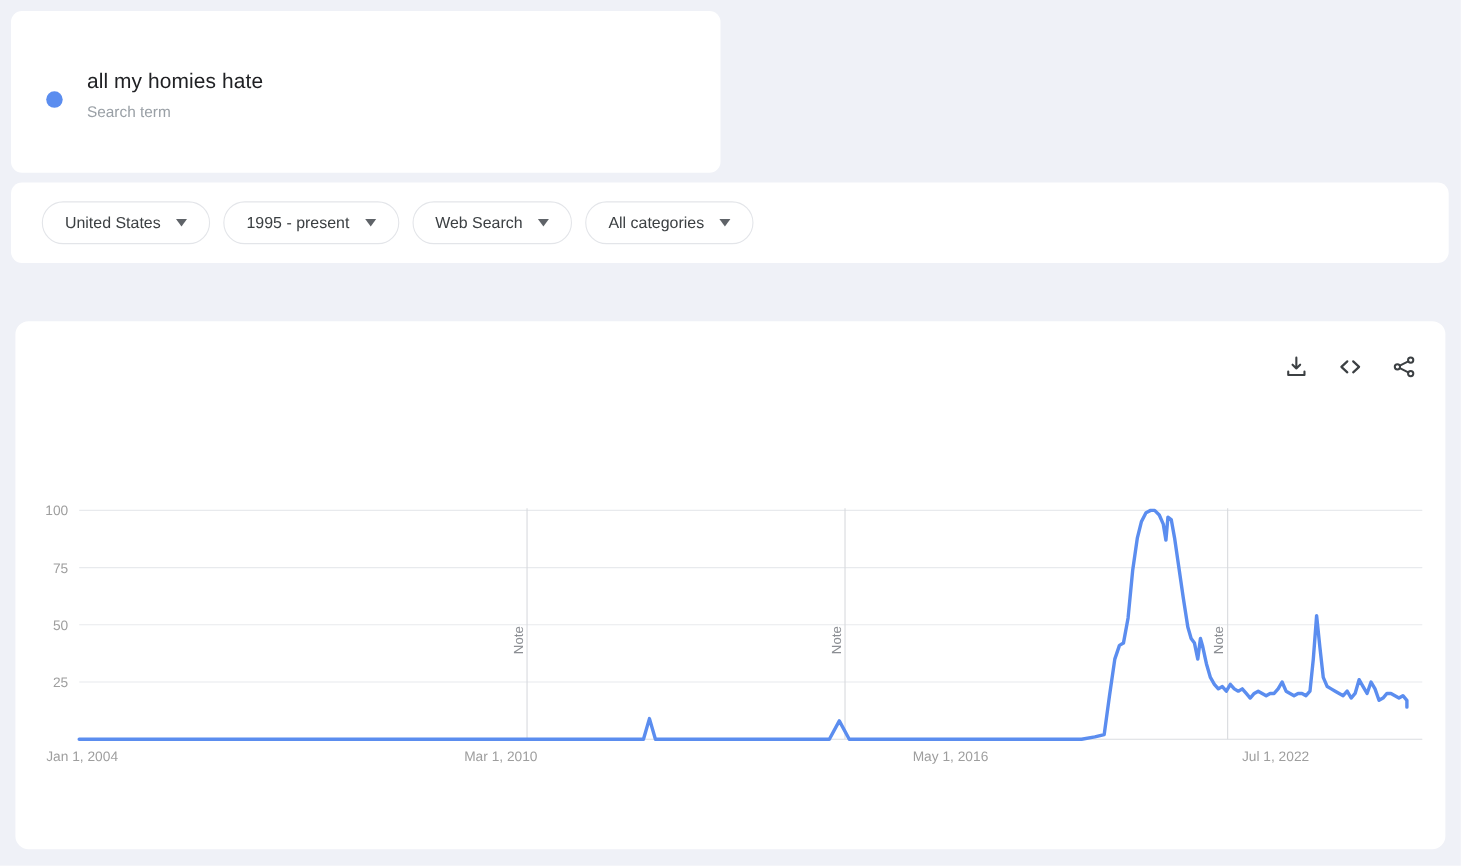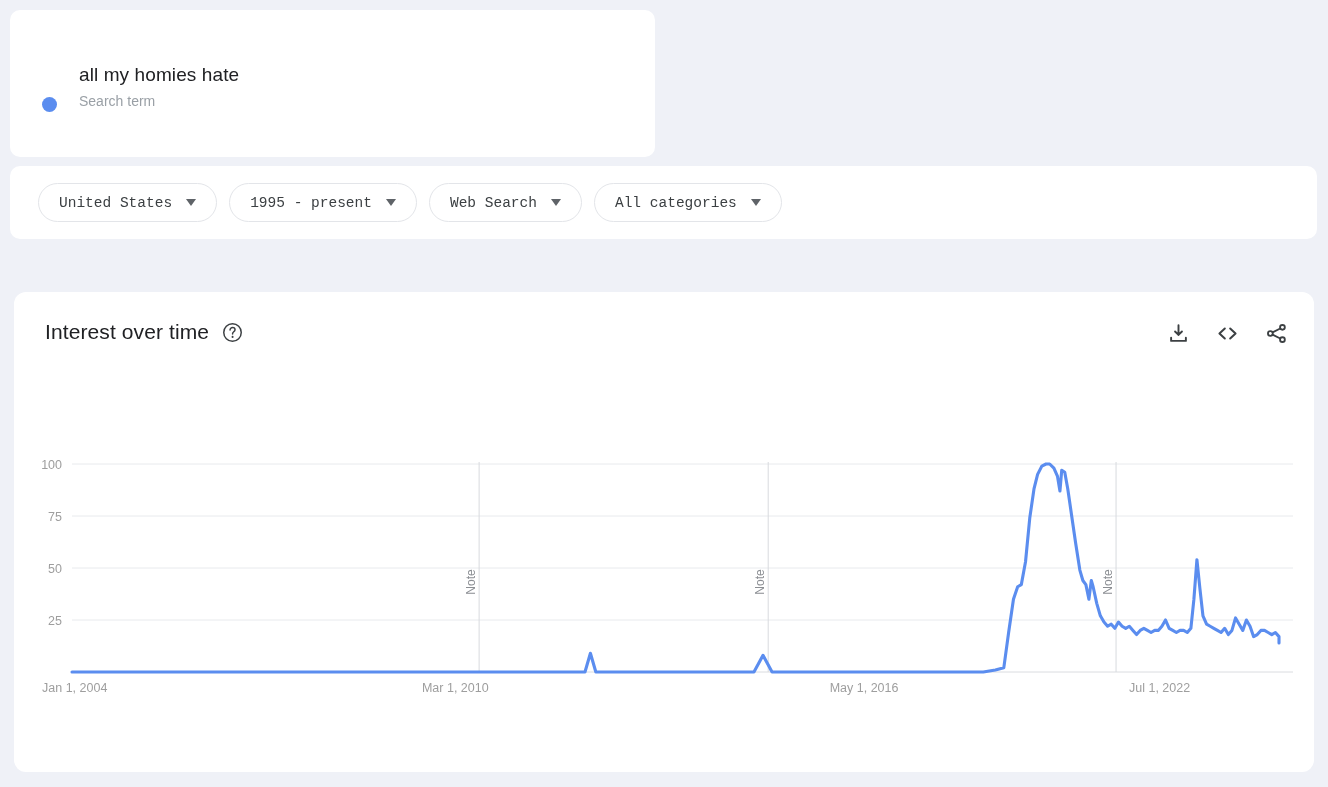--- a/index.html
+++ b/index.html
@@ -31,21 +31,21 @@
     background: #ffffff;
     border-radius: 10px;
     box-sizing: border-box;
     position: relative;
   }
   .term-inner {
     position: absolute;
     left: 32px;
     top: 52px;
     display: flex;
-    align-items: flex-end;
+    align-items: center;
   }
   .term-dot {
     width: 15px; height: 15px;
     border-radius: 50%;
     background: #5b8def;
     margin-top: 7px;
     flex: 0 0 auto;
   }
   .term-text {
     margin-left: 22px;
@@ -125,21 +125,20 @@
   .pill {
     height: 39px;
     border: 1px solid #e3e5e9;
     border-radius: 20px;
     display: flex;
     align-items: center;
     padding: 0 20px;
     background: #fff;
     cursor: pointer;
     box-sizing: border-box;
-    font-family: Liberation Mono, monospace;
   }
   .pill-label {
     font-size: 14.5px;
     color: #3c4043;
     white-space: nowrap;
   }
   .caret {
     margin-left: 14px;
     width: 0; height: 0;
     border-left: 5.5px solid transparent;
@@ -247,28 +246,20 @@
     <div class="pill">
       <span class="pill-label">All categories</span>
       <span class="caret"></span>
     </div>
 
   </div>
 </div>
 
 <div class="chart-card">
 
-  <div class="chart-head">
-    <span class="chart-title">Interest over time</span>
-    <svg class="help-icon" viewBox="0 0 24 24">
-      <circle cx="12" cy="12" r="10" fill="none" stroke="#3c4043" stroke-width="1.7"></circle>
-      <path d="M9.2 9.1c0-1.6 1.3-2.7 2.9-2.7 1.6 0 2.8 1 2.8 2.5 0 1.3-.8 1.9-1.7 2.5-.8.6-1.1 1-1.1 2v.4" fill="none" stroke="#3c4043" stroke-width="1.7" stroke-linecap="round"></path>
-      <circle cx="12.1" cy="17" r="1.15" fill="#3c4043"></circle>
-    </svg>
-  </div>
 
   <div class="chart-actions">
     <svg class="act-icon" viewBox="0 0 24 24">
       <path d="M12 3.3v10.2M12 13.5l-3.6-3.6M12 13.5l3.6-3.6" fill="none" stroke="#3c4043" stroke-width="2" stroke-linecap="round" stroke-linejoin="round"></path>
       <path d="M4.3 16.4v3.3h15.4v-3.3" fill="none" stroke="#3c4043" stroke-width="2" stroke-linecap="round" stroke-linejoin="round"></path>
     </svg>
     <svg class="act-icon" viewBox="0 0 24 24">
       <path d="M9.2 6.8L3.6 12l5.6 5.2M14.8 6.8L20.4 12l-5.6 5.2" fill="none" stroke="#3c4043" stroke-width="2.1" stroke-linecap="round" stroke-linejoin="round"></path>
     </svg>
     <svg class="act-icon" viewBox="0 0 24 24">

